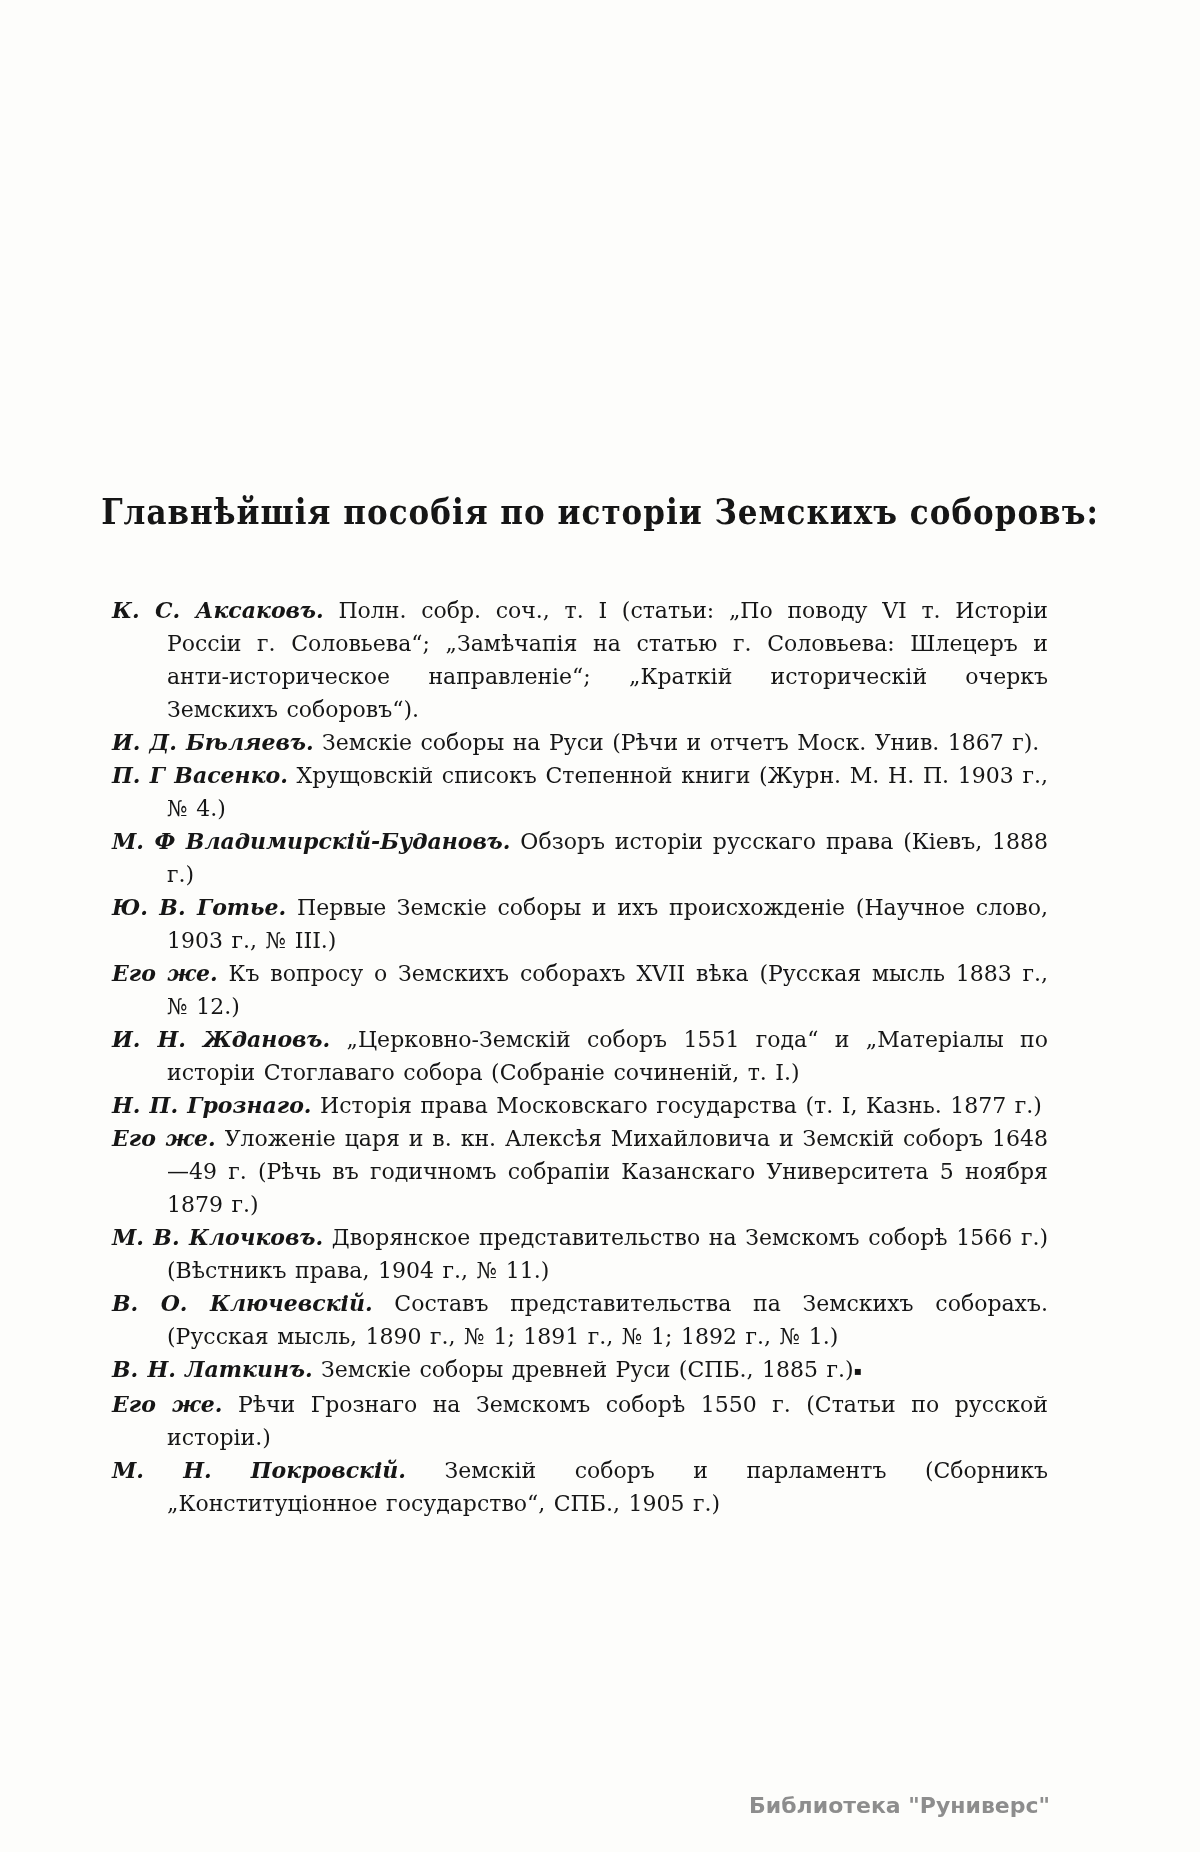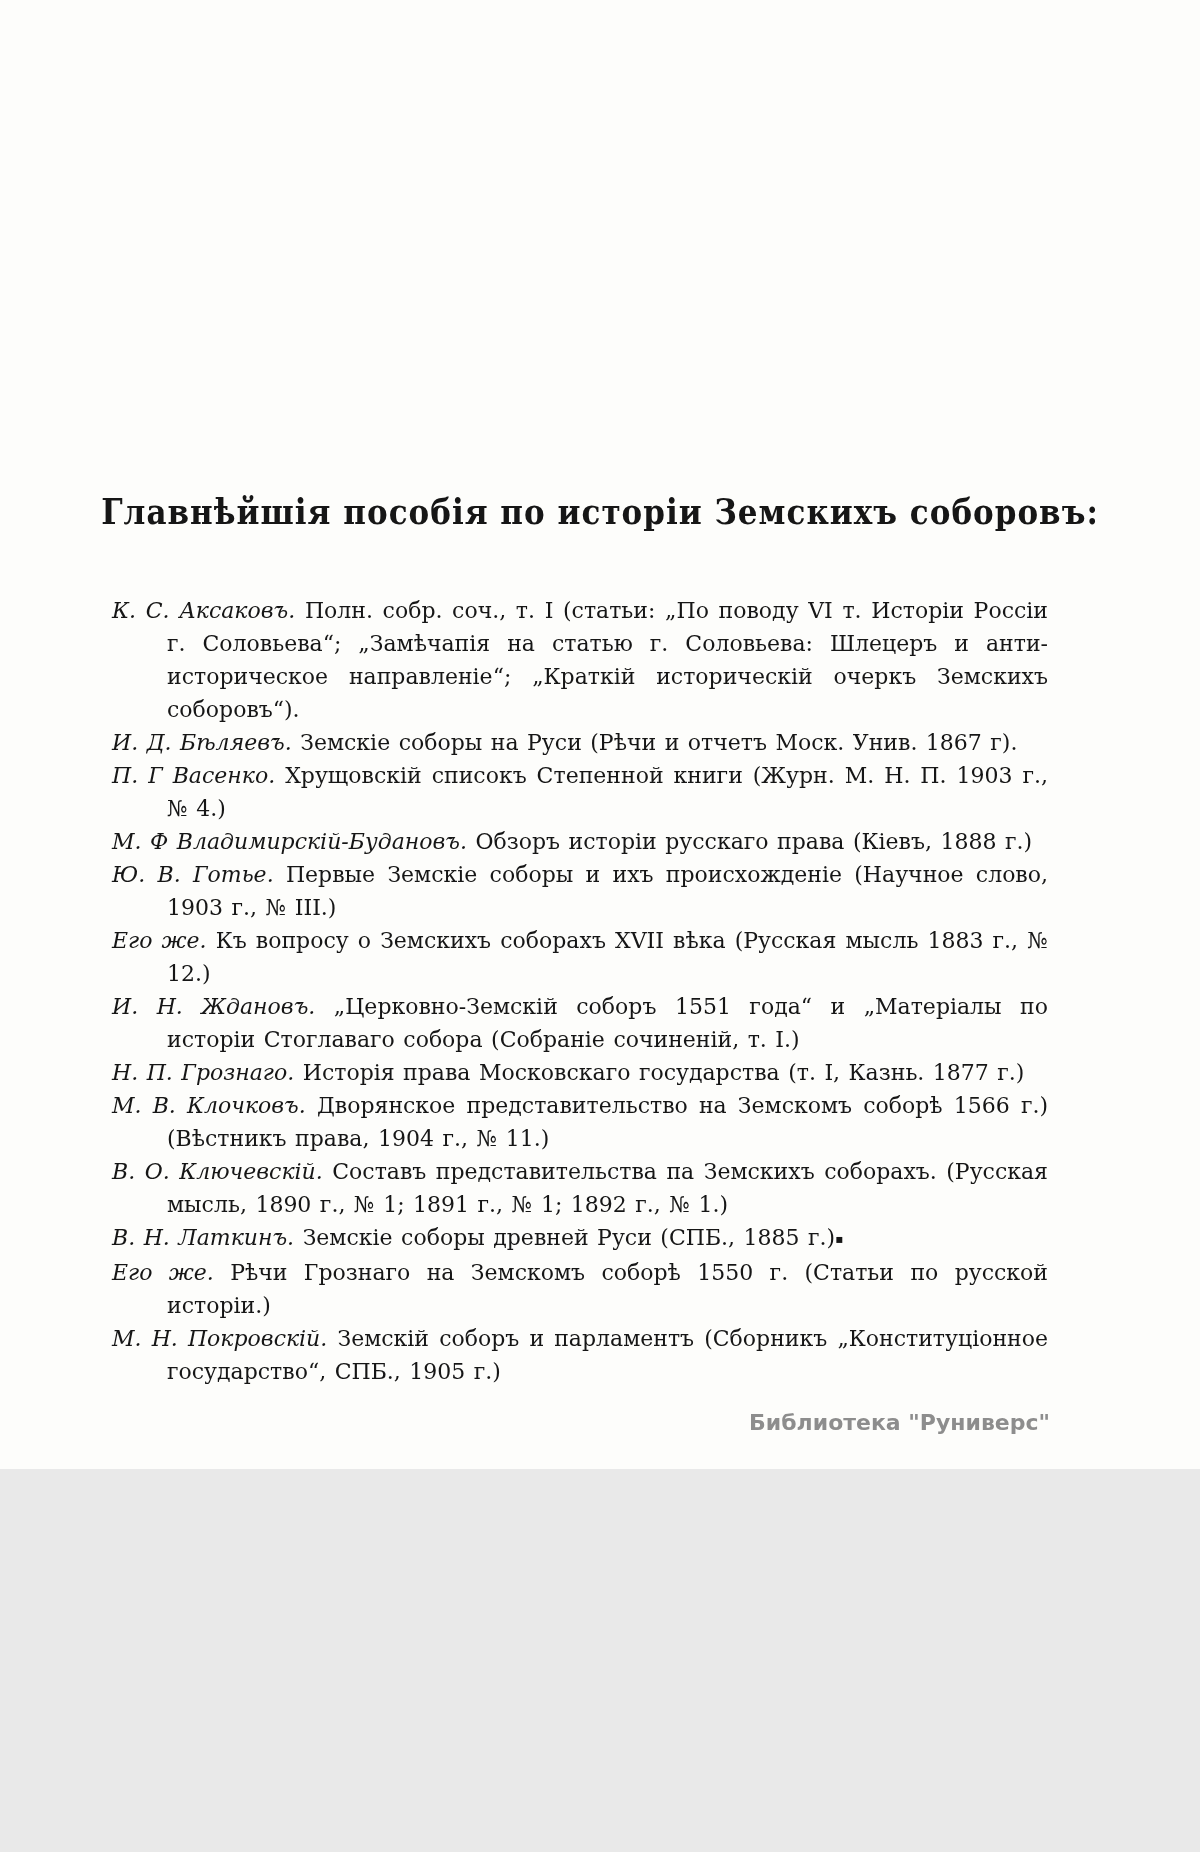--- a/index.html
+++ b/index.html
@@ -1,19 +1,19 @@
 <!DOCTYPE html>
 <html><head>
 <meta charset="utf-8">
 <style>
   html,body { margin:0; padding:0; }
   body { background:#e9e9e9; }
   .sheet {
     position:relative;
-    width:1200px; height:1469px;
+    width:1200px; height:1852px;
     margin:0 auto;
     background:#fdfdfb;
     color:#161616;
     font-family:"DejaVu Serif", serif;
     overflow:hidden;
   }
   .title {
     position:absolute;
     top:492px; left:100px; width:1000px;
     text-align:center;
@@ -30,21 +30,21 @@
   }
   p.entry {
     margin:0;
     padding-left:55px;
     text-indent:-55px;
     text-align:justify;
     font-size:22px;
     line-height:33px;
     word-spacing:1.5px;
   }
-  .author { font-style:italic; }
+  .author { font-style:italic;font-weight:bold; }
   .inkmark { font-size:12px; vertical-align:2px; letter-spacing:0; }
   .watermark {
     position:absolute;
     right:150px; bottom:34px;
     font-family:"DejaVu Sans", sans-serif;
     font-weight:bold;
     font-size:22px;
     color:#8d8d8d;
     white-space:nowrap;
   }
@@ -58,20 +58,21 @@
 
   <div class="biblio">
     <p class="entry"><span class="author">К. С. Аксаковъ.</span> <span>Полн. собр. соч., т. I (статьи: „По поводу VI т. Исторіи Россіи г. Соловьева“; „Замѣчапія на статью г. Соловьева: Шлецеръ и анти-историческое направленіе“; „Краткій историческій очеркъ Земскихъ соборовъ“).</span></p>
     <p class="entry"><span class="author">И. Д. Бѣляевъ.</span> <span>Земскіе соборы на Руси (Рѣчи и отчетъ Моск. Унив. 1867 г).</span></p>
     <p class="entry"><span class="author">П. Г Васенко.</span> <span>Хрущовскій списокъ Степенной книги (Журн. М. Н. П. 1903 г., № 4.)</span></p>
     <p class="entry"><span class="author">М. Ф Владимирскій-Будановъ.</span> <span>Обзоръ исторіи русскаго права (Кіевъ, 1888 г.)</span></p>
     <p class="entry"><span class="author">Ю. В. Готье.</span> <span>Первые Земскіе соборы и ихъ происхожденіе (Научное слово, 1903 г., № III.)</span></p>
     <p class="entry"><span class="author">Его же.</span> <span>Къ вопросу о Земскихъ соборахъ XVII вѣка (Русская мысль 1883 г., № 12.)</span></p>
     <p class="entry"><span class="author">И. Н. Ждановъ.</span> <span>„Церковно-Земскій соборъ 1551 года“ и „Матеріалы по исторіи Стоглаваго собора (Собраніе сочиненій, т. I.)</span></p>
     <p class="entry"><span class="author">Н. П. Грознаго.</span> <span>Исторія права Московскаго государства (т. I, Казнь. 1877 г.)</span></p>
+    <p class="entry"><span class="author">Его же.</span> <span>Уложеніе царя и в. кн. Алексѣя Михайловича и Земскій соборъ 1648—49 г. (Рѣчь въ годичномъ собрапіи Казанскаго Университета 5 ноября 1879 г.)</span></p>
     <p class="entry"><span class="author">М. В. Клочковъ.</span> <span>Дворянское представительство на Земскомъ соборѣ 1566 г.) (Вѣстникъ права, 1904 г., № 11.)</span></p>
     <p class="entry"><span class="author">В. О. Ключевскій.</span> <span>Составъ представительства па Земскихъ соборахъ. (Русская мысль, 1890 г., № 1; 1891 г., № 1; 1892 г., № 1.)</span></p>
     <p class="entry"><span class="author">В. Н. Латкинъ.</span> <span>Земскіе соборы древней Руси (СПБ., 1885 г.)</span><span class="inkmark">▪</span></p>
     <p class="entry"><span class="author">Его же.</span> <span>Рѣчи Грознаго на Земскомъ соборѣ 1550 г. (Статьи по русской исторіи.)</span></p>
     <p class="entry"><span class="author">М. Н. Покровскій.</span> <span>Земскій соборъ и парламентъ (Сборникъ „Конституціонное государство“, СПБ., 1905 г.)</span></p>
   </div>
 
   <div class="watermark">Библиотека "Руниверс"</div>
 
 </div>

